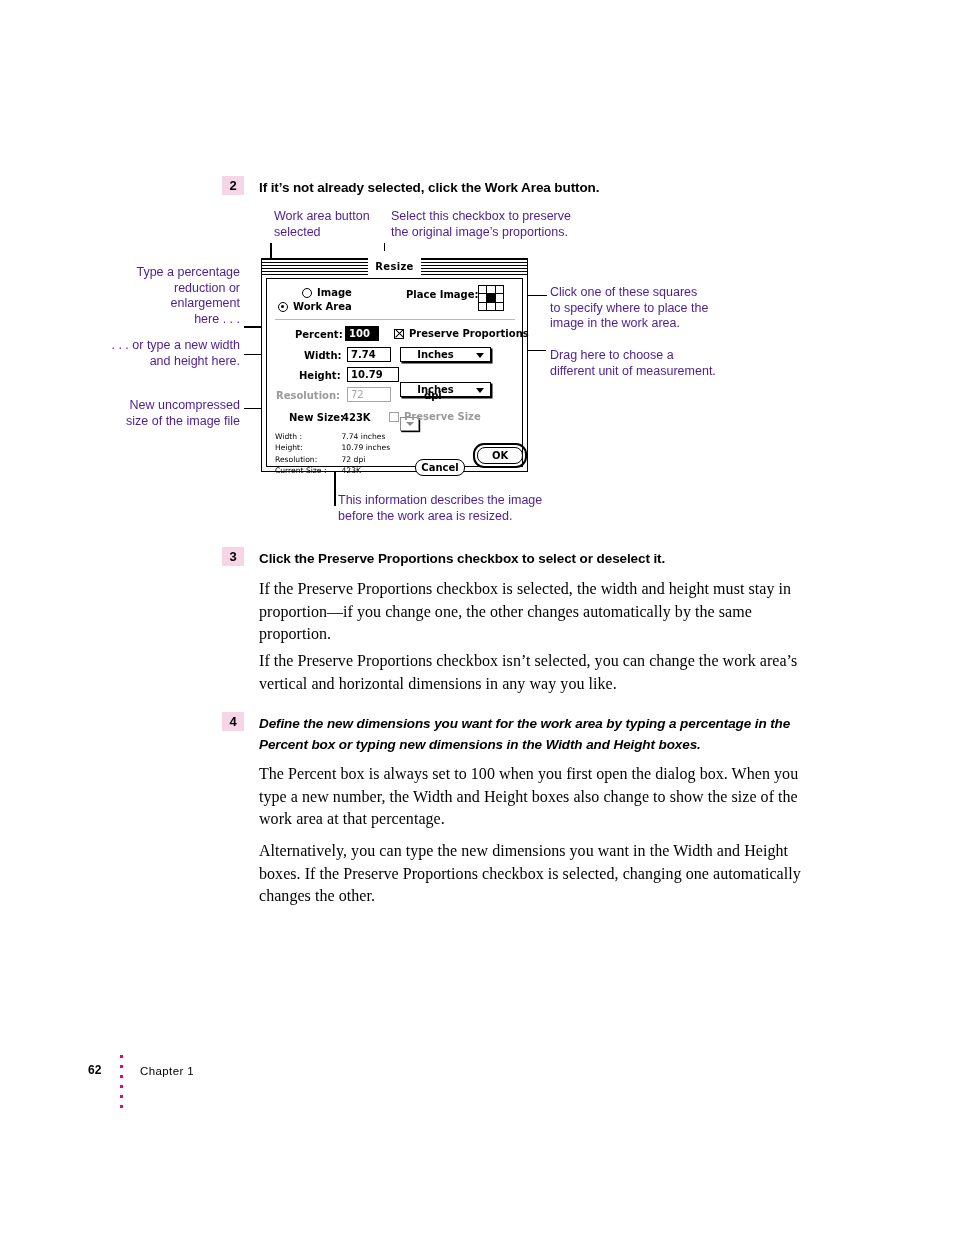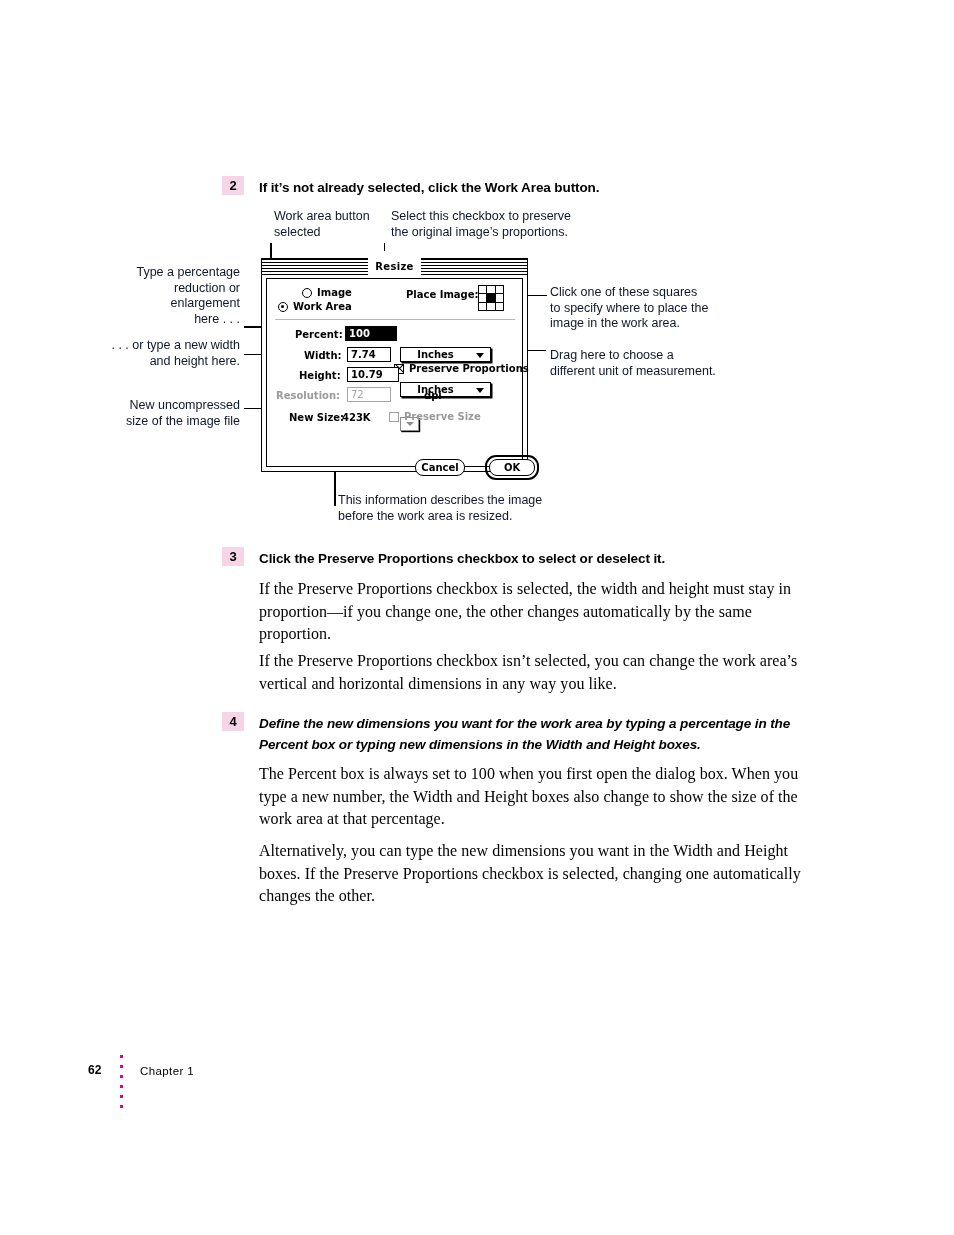--- a/index.html
+++ b/index.html
@@ -35,21 +35,21 @@
   .body-par {
     font: 16px "Liberation Serif", serif;
     color: #000;
     line-height: 22.6px;
     letter-spacing: 0.05px;
   }
 
   
   .callout {
     font: 12.5px "Liberation Sans", sans-serif;
-    color: #0f172a;
+    color: #4c1d95;
     line-height: 15.5px;
   }
   .callout.right-al { text-align: right; }
   .rule { background: #000; position: absolute; }
 
   
   #resize-dialog {
     position: absolute;
     left: 261px; top: 258px;
     width: 267px; height: 214px;
@@ -298,22 +298,22 @@
       <div class="on"></div>
       <div></div>
       <div></div>
       <div></div>
       <div></div>
     </div>
 
     <div class="abs divider" style="left:8px; top:40px; width:240px;"></div>
 
     <div class="abs mac-lbl" style="left:28px; top:50px;">Percent:</div>
-    <div class="abs field inv" style="left:78px; top:47px; width:52px;">100</div>
-    <div class="abs" style="left:127px; top:49px; display:flex; align-items:center; gap:5px;margin-top:35px;">
+    <div class="abs field inv" style="left:78px; top:47px; width:34px;">100</div>
+    <div class="abs" style="left:127px; top:49px; display:flex; align-items:center; gap:5px;">
       <span class="chk on"></span>
       <span class="mac-lbl">Preserve Proportions</span>
     </div>
 
     <div class="abs mac-lbl" style="left:37px; top:71px;">Width:</div>
     <div class="abs field" style="left:80px; top:68px; width:44px;">7.74</div>
     <div class="abs popup" style="left:133px; top:68px; width:91px;">
       <span style="margin-right:20px;">Inches</span>
       <span class="tri"></span>
     </div>
@@ -332,23 +332,45 @@
     </div>
     <div class="abs mac-lbl" style="left:157px; top:111px;">dpi</div>
 
     <div class="abs mac-lbl" style="left:22px; top:133px;">New Size:</div>
     <div class="abs mac-lbl" style="left:75px; top:133px;">423K</div>
     <div class="abs" style="left:122px; top:132px; display:flex; align-items:center; gap:5px;">
       <span class="chk dim"></span>
       <span class="mac-lbl dim">Preserve Size</span>
     </div>
 
+    <div class="abs" style="left:8px; top:152px;">
+      <table style="border-collapse:collapse;">
+        <tbody>
+            <tr>
+          <td class="info-txt" style="padding:0 14px 0 0;">Width :</td>
+          <td class="info-txt">7.74 inches</td>
+        </tr>
+        <tr>
+          <td class="info-txt" style="padding:0 14px 0 0;">Height:</td>
+          <td class="info-txt">10.79 inches</td>
+        </tr>
+        <tr>
+          <td class="info-txt" style="padding:0 14px 0 0;">Resolution:</td>
+          <td class="info-txt">72 dpi</td>
+        </tr>
+        <tr>
+          <td class="info-txt" style="padding:0 14px 0 0;">Current Size :</td>
+          <td class="info-txt">423K</td>
+        </tr>
+      </tbody>
+        </table>
+    </div>
 
     <div class="abs btn" style="left:148px; top:180px; width:50px;">Cancel</div>
-    <div class="abs btn-default-ring" style="left:206px; top:176px;margin-left:12px;">
+    <div class="abs btn-default-ring" style="left:206px; top:164px;">
       <div class="btn" style="width:46px;">OK</div>
     </div>
 
   </div>
 </div>
 
 <div class="abs step-badge" style="left:222px; top:547px;">3</div>
 <div class="abs step-head" style="left:259px; top:549px; width:570px;">Click the Preserve Proportions checkbox to select or deselect it.</div>
 <div class="abs body-par" style="left:259px; top:578px; width:545px;">If the Preserve Proportions checkbox is selected, the width and height must stay in proportion—if you change one, the other changes automatically by the same proportion.</div>
 <div class="abs body-par" style="left:259px; top:650px; width:545px;">If the Preserve Proportions checkbox isn’t selected, you can change the work area’s vertical and horizontal dimensions in any way you like.</div>

